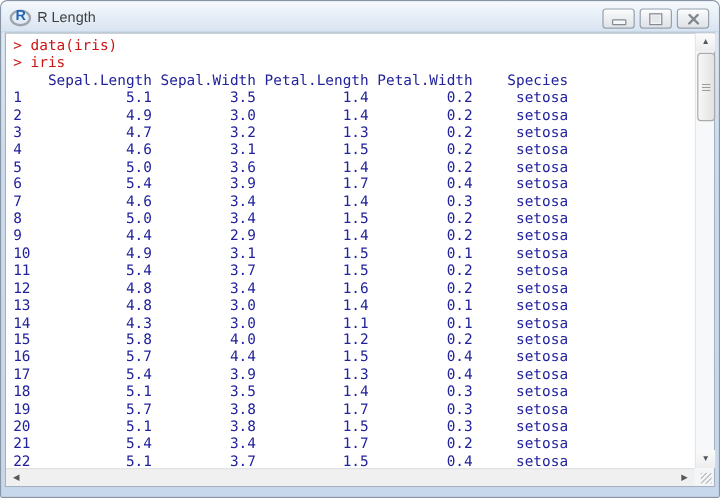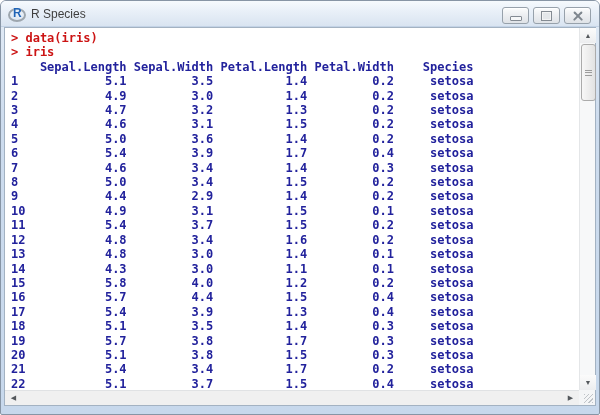--- a/index.html
+++ b/index.html
@@ -47,21 +47,21 @@
   .glyph-close::after{transform:rotate(-45deg);}
 
   .client{
     position:absolute;left:3px;right:3px;top:26px;bottom:8px;
     background:#fff;border:1px solid #A3B2C2;box-sizing:border-box;
   }
   .console-text{
     position:absolute;left:0;top:0;right:16px;bottom:15px;margin:0;overflow:hidden;
     padding:3px 0 0 6px;
     font-family:"DejaVu Sans Mono","Liberation Mono",monospace;
-    font-size:12px;line-height:14.4px;white-space:pre;font-weight:bold;
+    font-size:12px;line-height:14.4px;white-space:pre;
   }
   .console-text .in{color:var(--input-color,#CC1414);}
   .console-text .out{color:var(--output-color,#22229C);}
 
   .vscroll{
     position:absolute;top:0;right:0;bottom:15px;width:16px;
     background:#F7F8F9;border-left:1px solid #E4E6E8;box-sizing:border-box;
   }
   .vscroll .arrow{
     position:absolute;left:0;width:16px;height:15px;display:flex;align-items:center;justify-content:center;
@@ -98,21 +98,21 @@
 </head>
 <body>
 
 <div class="window">
 
   <div class="titlebar">
     <span class="app-icon">
       <span class="ring"></span>
       <span class="letter">R</span>
     </span>
-    <span class="title-text">R Species</span>
+    <span class="title-text">R Length</span>
     <div class="win-buttons">
       <button class="winbtn">
         <span class="glyph-min"></span>
       </button>
       <button class="winbtn">
         <span class="glyph-restore"></span>
       </button>
       <button class="winbtn">
         <span class="glyph-close"></span>
       </button>

